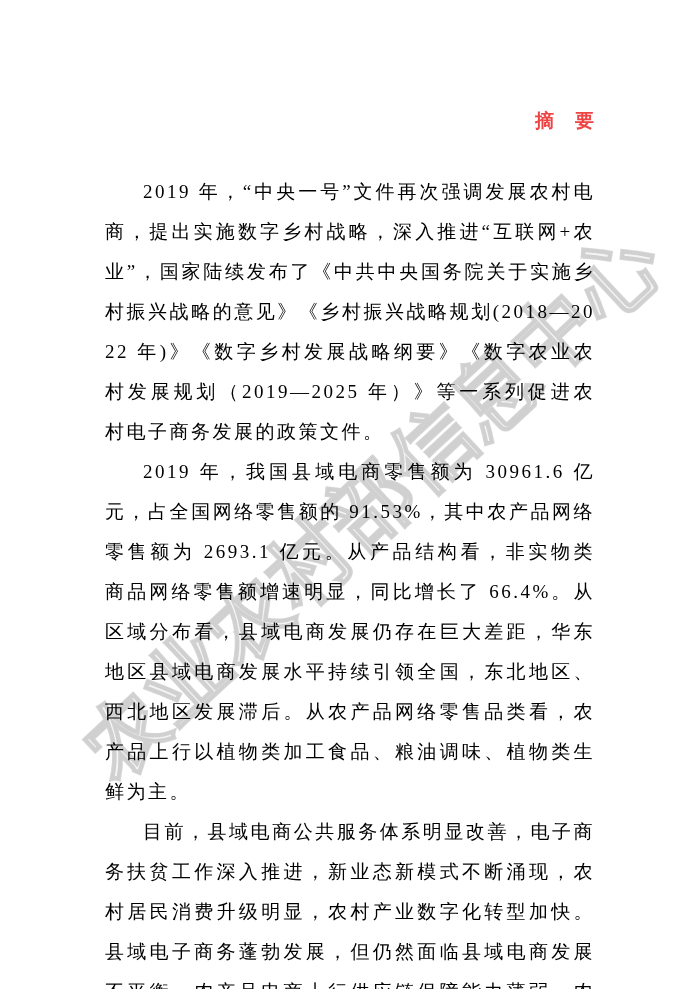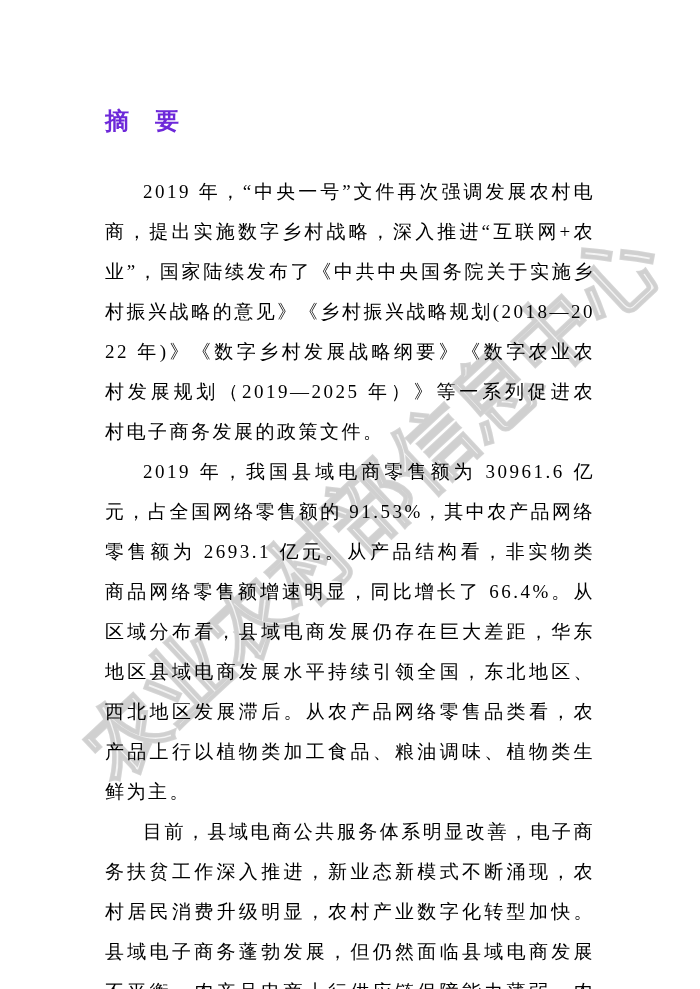--- a/index.html
+++ b/index.html
@@ -35,24 +35,24 @@
   .content {
     position: absolute;
     left: 105px;
     top: 0;
     width: 490px;
     padding-top: 104px;
     z-index: 2;
   }
   .doc-title {
     margin: 0 0 34px 0;
-    text-align: left;
-    font-size: 24px;
+    text-align: right;
+    font-size: 19px;
     font-weight: 700;
-    color: #6d28d9;
+    color: #ef4444;
     letter-spacing: 1px;
     line-height: 34px;
   }
   .doc-paragraph {
     margin: 0;
     font-size: 19px;
     line-height: 40px;
     letter-spacing: 2.5px;
     color: #000000;
     text-align: justify;

